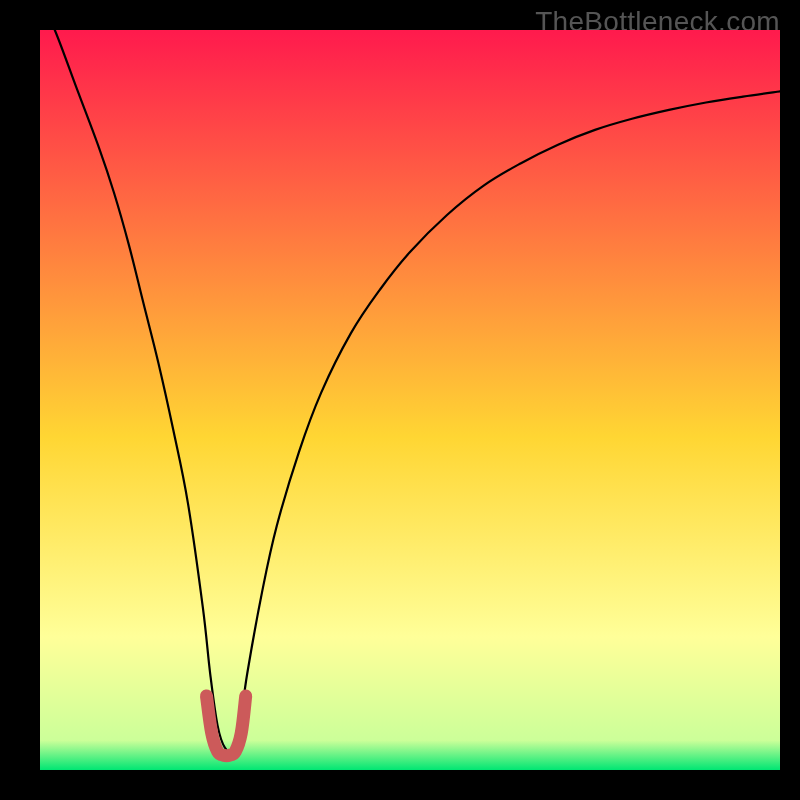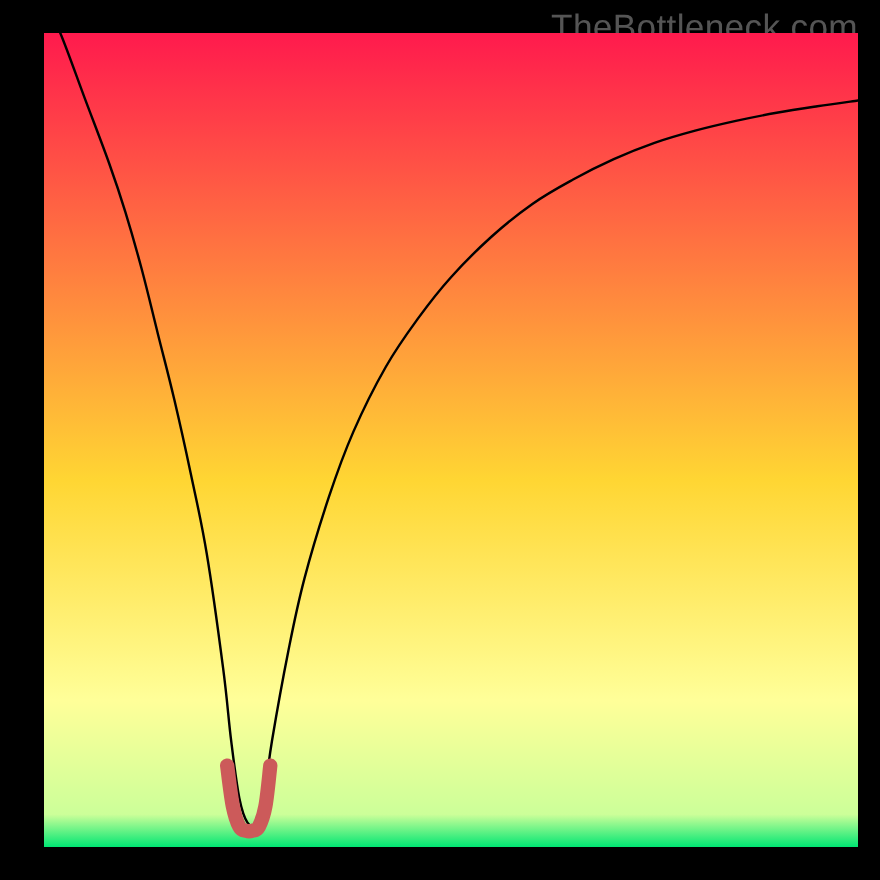--- a/index.html
+++ b/index.html
@@ -23,21 +23,21 @@
     top: 30px;
     width: 740px;
     height: 740px;
     overflow: hidden;
   }
   .watermark {
     position: absolute;
     top: 6px;
     right: 20px;
     color: #555;
-    font-size: 32px;
+    font-size: 28px;
     font-weight: 500;
     letter-spacing: 0.3px;
   }
   svg { display: block; }
 </style>
 </head>
 <body>
 
 <div class="frame">
   <div class="watermark">TheBottleneck.com</div>

